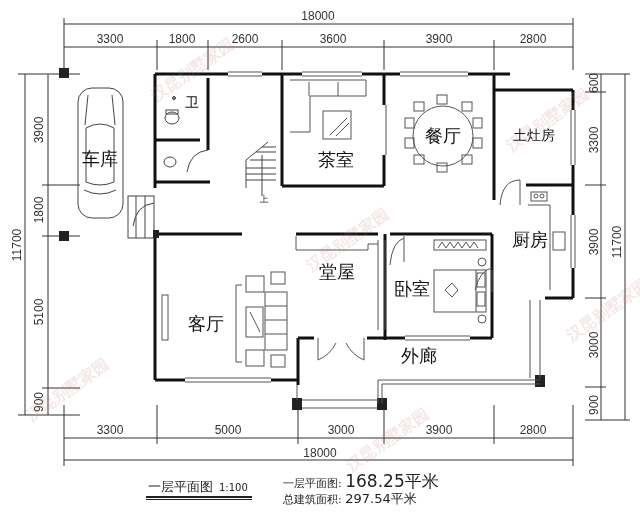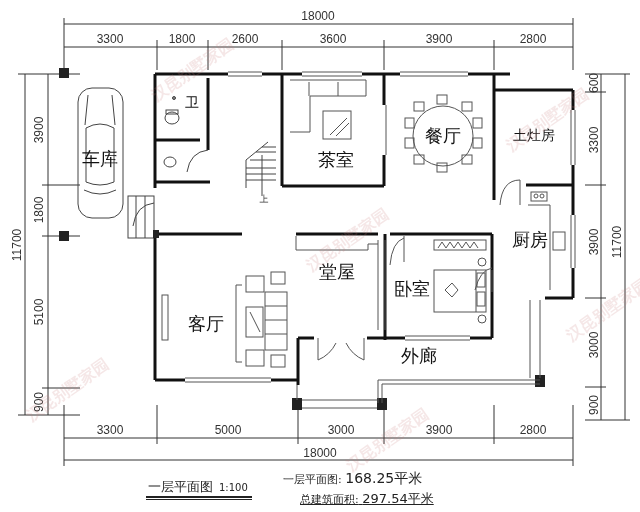--- a/index.html
+++ b/index.html
@@ -303,18 +303,18 @@
 <div class="watermark" style="left:340px;top:430px;">汉昆别墅家园</div>
 
 <div class="title">
   <span>一层平面图</span><span class="scale">1:100</span>
 </div>
 <div class="title-line"></div>
 <div class="title-line2"></div>
 
 <div class="area" style="left:283px;top:470px;">
   <span>一层平面图:</span>
-  <span style="font-size:14px;">168.25平米</span>
+  <span style="font-size:17px;">168.25平米</span>
 </div>
-<div class="area" style="left:300px;top:490px;text-decoration:underline;">
+<div class="area" style="left:283px;top:490px;">
   <span>总建筑面积:</span>
   <span style="font-size:13px;">297.54平米</span>
 </div>
 
 </body></html>

